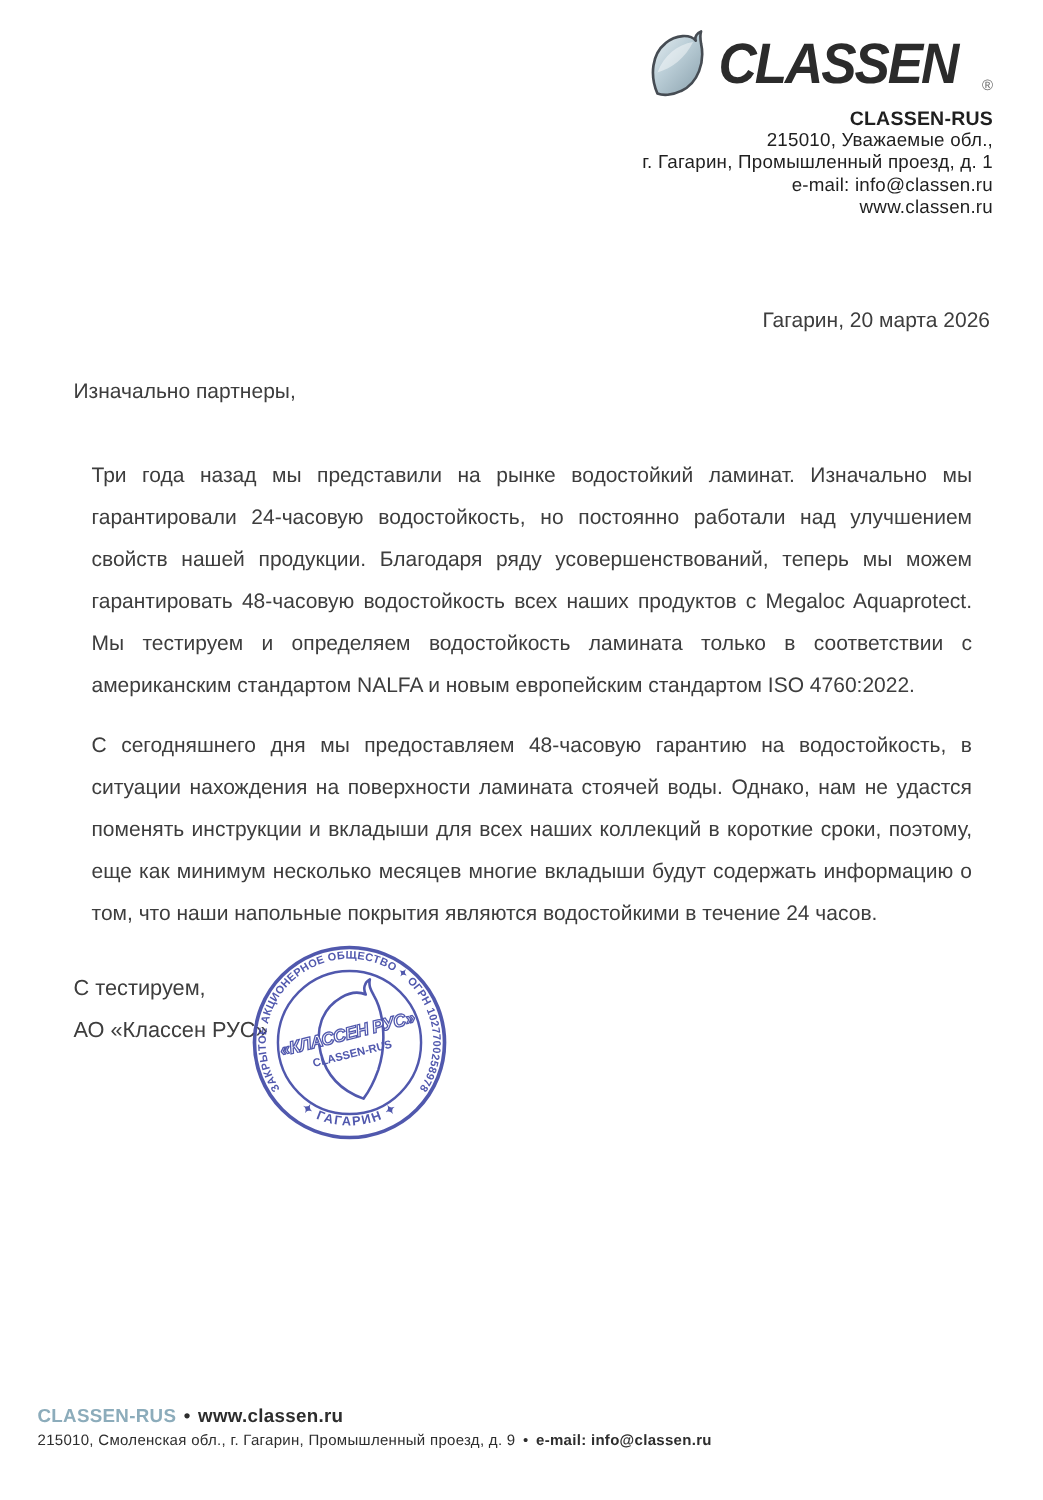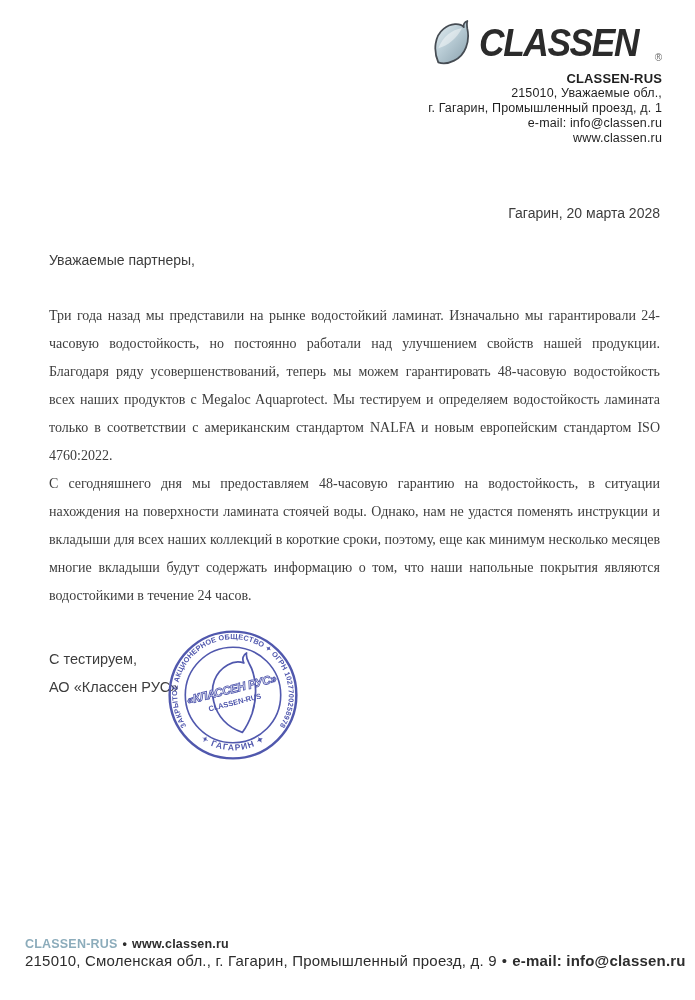--- a/index.html
+++ b/index.html
@@ -14,30 +14,30 @@
     font-size:38px;font-weight:700;font-style:italic;color:#2b2b2b;
     letter-spacing:-1.5px;transform:scaleX(.93);transform-origin:left center;white-space:nowrap;
   }
   .regmark{font-size:10px;color:#6b6b6b;align-self:flex-end;margin-bottom:6px;margin-left:-4px;}
   .company-block{position:absolute;top:71px;right:33px;text-align:right;font-size:12.5px;line-height:15px;color:#1f1f1f;letter-spacing:.15px;}
   .company-name{font-weight:700;font-size:13px;}
   
   .dateline{position:absolute;top:205px;right:35px;font-size:14px;color:#3d3d3d;}
   .letter-body{position:absolute;left:49px;top:246px;width:611px;font-size:14px;line-height:28px;color:#3d3d3d;}
   .salutation{margin:0 0 28px 0;}
-  .para{margin:0;text-align:justify;text-align-last:left;font-family:Liberation Serif, serif;}
+  .para{margin:12px;text-align:justify;text-align-last:left;}
   .signature{position:absolute;left:49px;top:646px;font-size:14.5px;line-height:27.5px;color:#3d3d3d;}
   
   .stamp{position:absolute;left:166px;top:628px;width:134px;height:134px;opacity:.9;}
   
   .footer{position:absolute;left:25px;top:936px;font-size:12.5px;line-height:16px;color:#2d2d2d;letter-spacing:.2px;}
   .footer .line1{font-weight:700;}
   .footer .brand{color:#8cacbb;}
   .footer .sep{margin:0 5px;}
-  .footer .line2{font-size:15px;margin-top:1px;}
+  .footer .line2{font-size:10px;margin-top:1px;}
   .footer .femail{font-weight:700;}
 </style>
 </head>
 <body>
 
 <div class="page">
 
   <div class="logo-row">
     <svg class="leaf" viewBox="0 0 42 52" aria-hidden="true">
       <defs>
@@ -55,24 +55,24 @@
   </div>
 
   <div class="company-block">
     <div class="company-name">CLASSEN-RUS</div>
     <div>215010, Уважаемые обл.,</div>
     <div>г. Гагарин, Промышленный проезд, д. 1</div>
     <div>e-mail: info@classen.ru</div>
     <div>www.classen.ru</div>
   </div>
 
-  <div class="dateline">Гагарин, 20 марта 2028</div>
+  <div class="dateline">Гагарин, 20 марта 2026</div>
 
   <div class="letter-body">
-    <p class="salutation">Уважаемые партнеры,</p>
+    <p class="salutation">Изначально партнеры,</p>
     <p class="para">Три года назад мы представили на рынке водостойкий ламинат. Изначально мы гарантировали 24-часовую водостойкость, но постоянно работали над улучшением свойств нашей продукции. Благодаря ряду усовершенствований, теперь мы можем гарантировать 48-часовую водостойкость всех наших продуктов с Megaloc Aquaprotect. Мы тестируем и определяем водостойкость ламината только в соответствии с американским стандартом NALFA и новым европейским стандартом ISO 4760:2022.</p>
     <p class="para">С сегодняшнего дня мы предоставляем 48-часовую гарантию на водостойкость, в ситуации нахождения на поверхности ламината стоячей воды. Однако, нам не удастся поменять инструкции и вкладыши для всех наших коллекций в короткие сроки, поэтому, еще как минимум несколько месяцев многие вкладыши будут содержать информацию о том, что наши напольные покрытия являются водостойкими в течение 24 часов.</p>
   </div>
 
   <div class="signature">
     <div>С тестируем,</div>
     <div>АО «Классен РУС»</div>
   </div>
 
   <div class="stamp">

